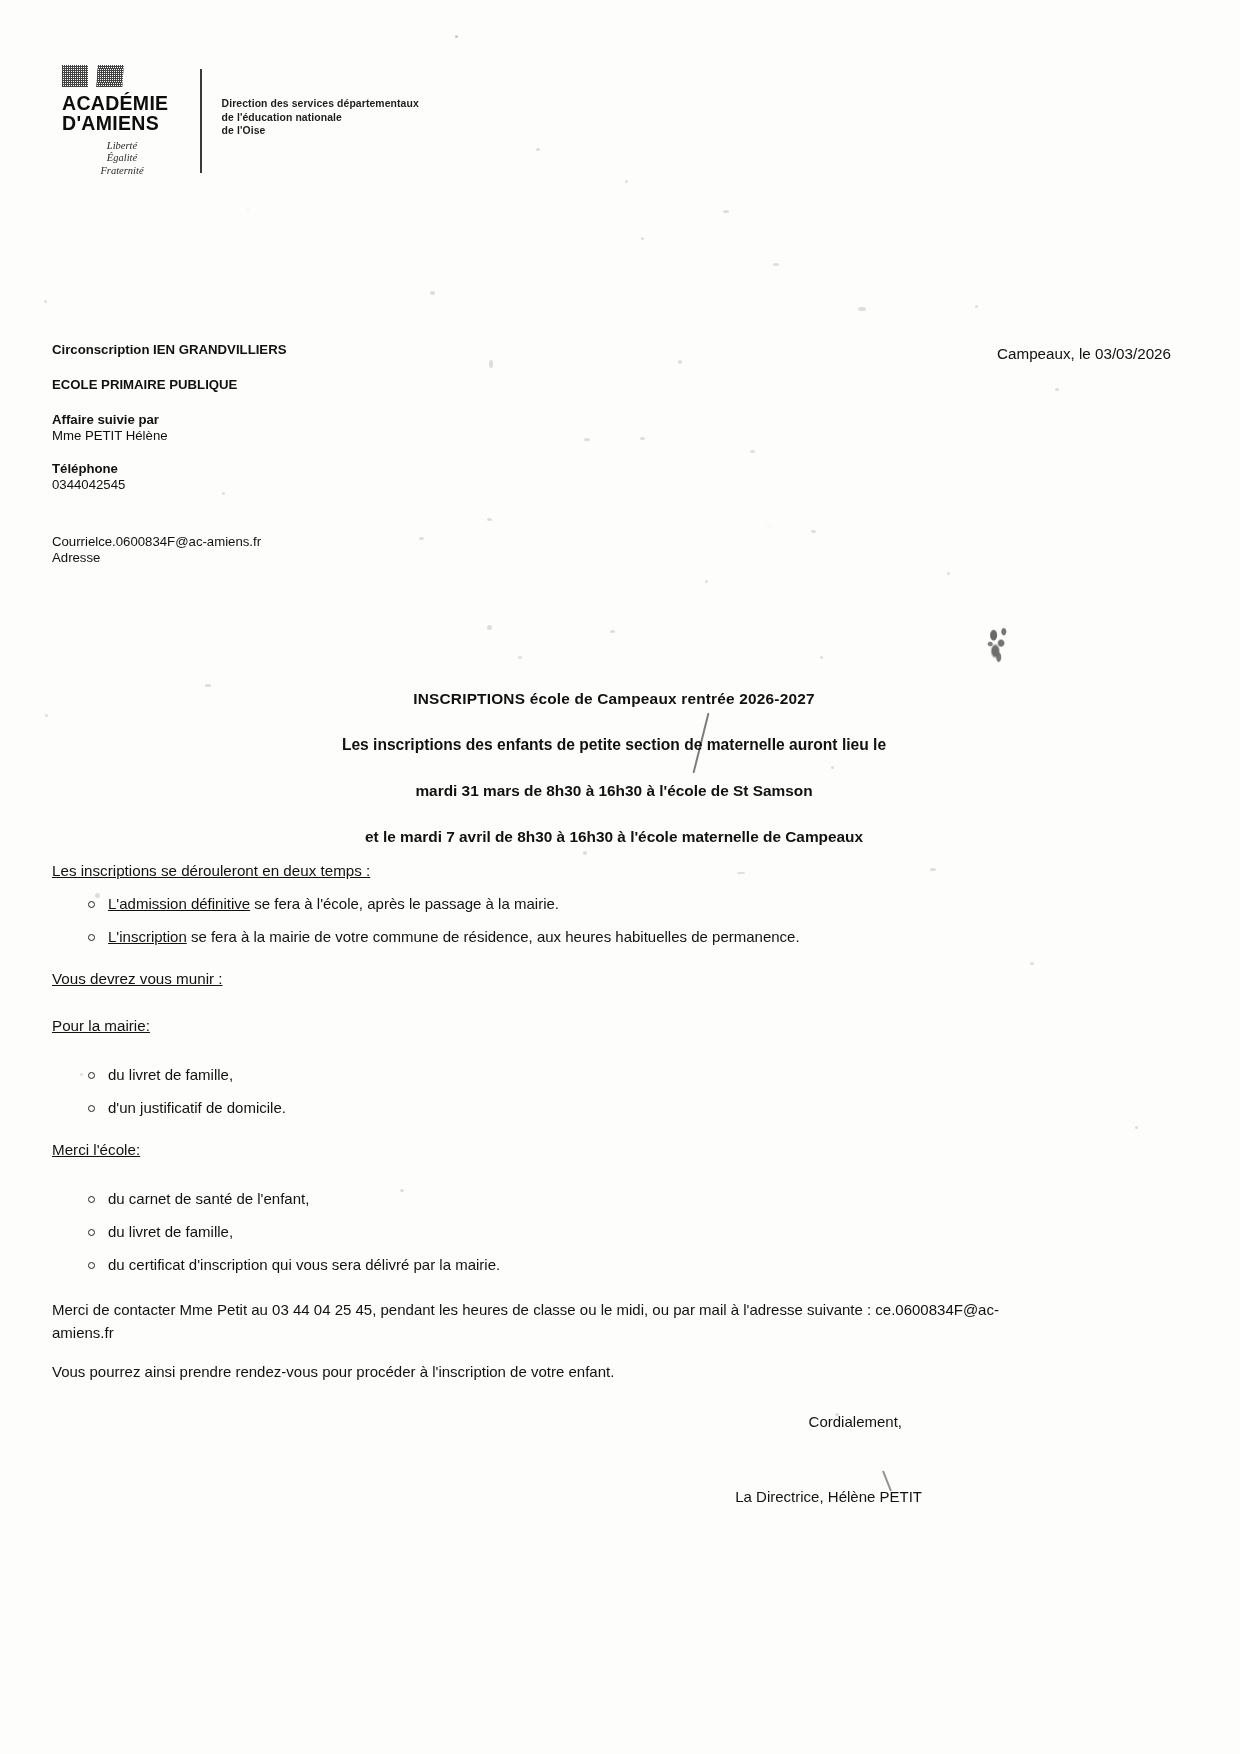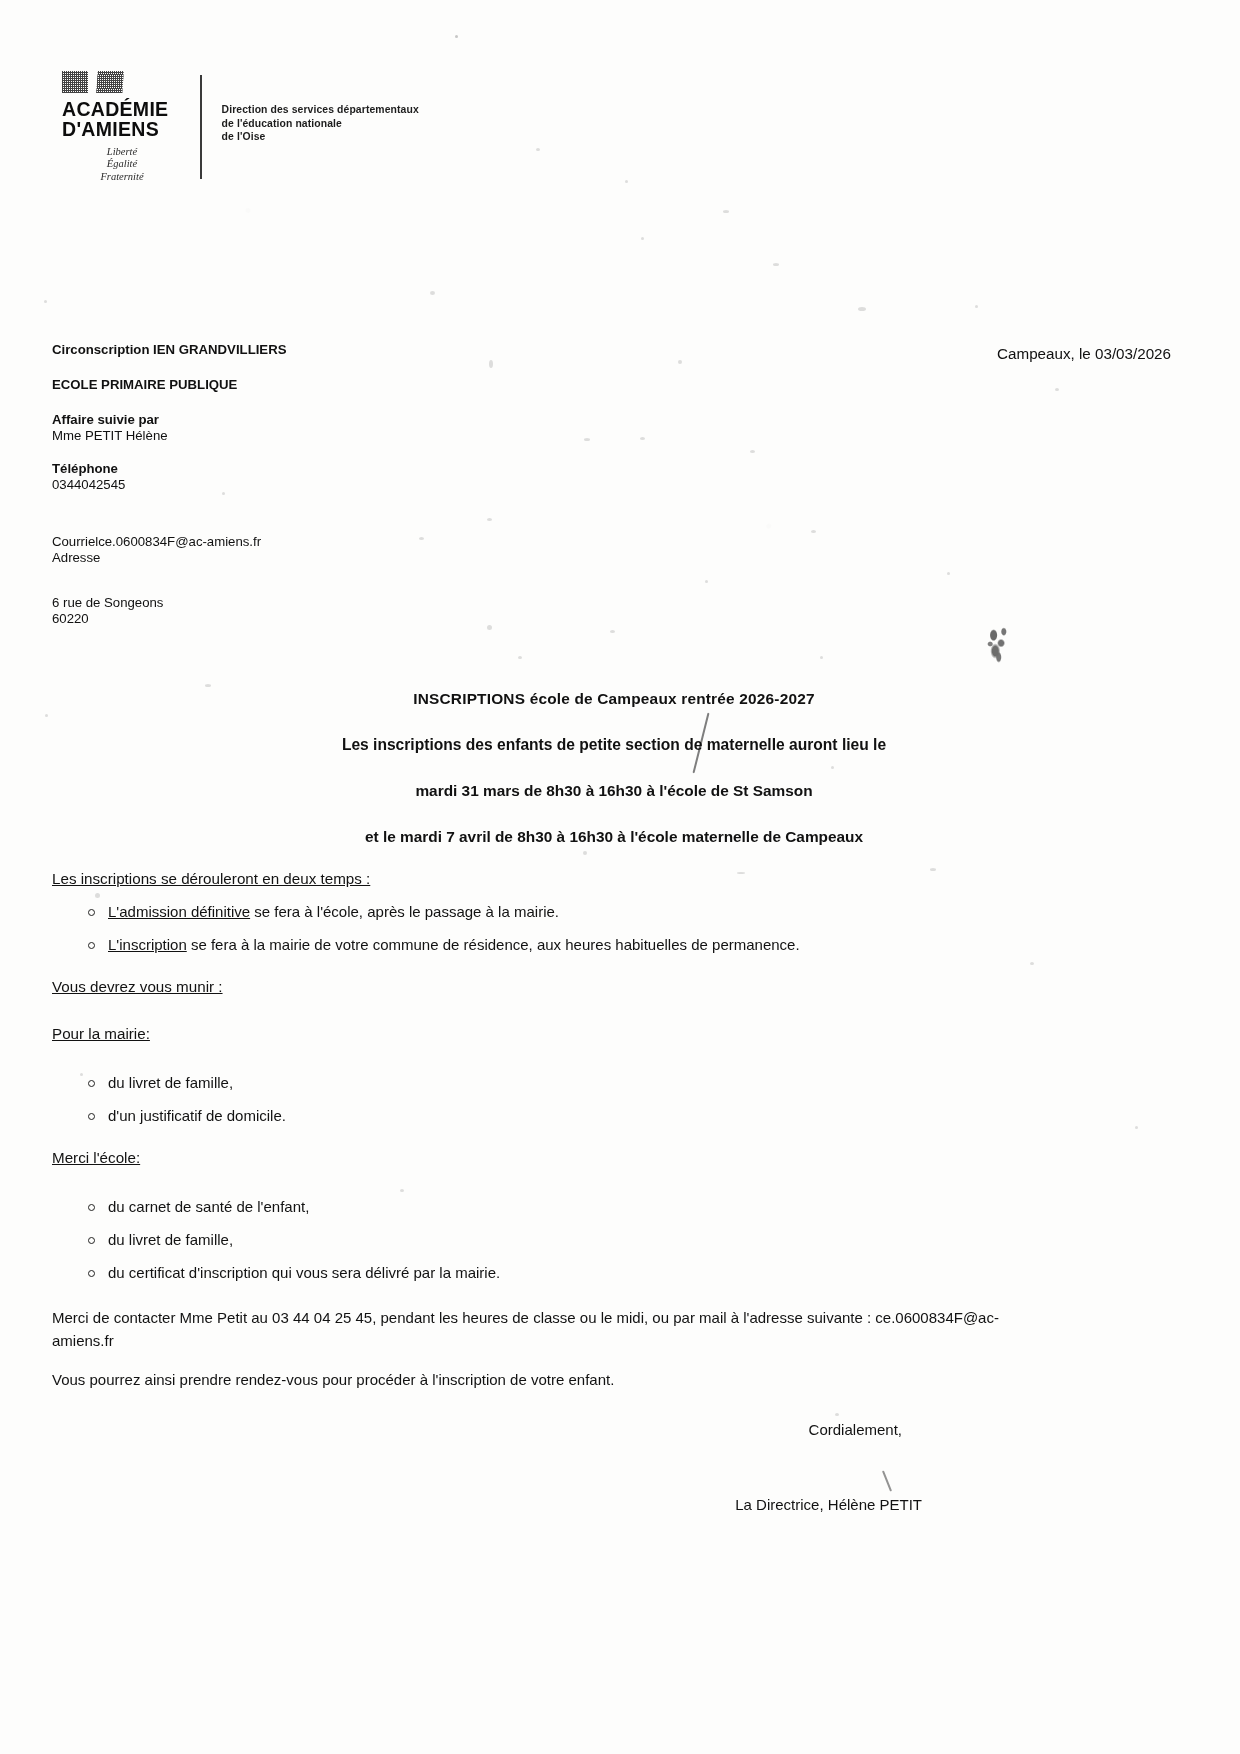--- a/index.html
+++ b/index.html
@@ -14,21 +14,21 @@
     position:absolute;inset:0;
     background:
       radial-gradient(circle at 20% 12%, rgba(0,0,0,0.012) 0 2px, transparent 3px),
       radial-gradient(circle at 62% 30%, rgba(0,0,0,0.012) 0 2px, transparent 3px),
       #fdfdfc;
   }
   .speck{position:absolute;background:#9a9a9a;border-radius:50%;opacity:.55;}
   .speck2{position:absolute;background:#b5b5b5;border-radius:50%;opacity:.45;}
 
   
-  .header{position:absolute;left:62px;top:71px;display:flex;align-items:flex-start;}
+  .header{position:absolute;left:62px;top:65px;display:flex;align-items:flex-start;}
   .brand{width:120px;}
   .marianne{display:flex;gap:9px;margin-bottom:6px;}
   .mar-block{width:26px;height:22px;
     background-image:
       repeating-linear-gradient(0deg,#2b2b2b 0 1px,transparent 1px 2px),
       repeating-linear-gradient(90deg,#2b2b2b 0 1px,transparent 1px 2px);
     opacity:.82;filter:contrast(1.2);
   }
   .mar-block.b2{transform:skewX(-4deg);}
   .acad{
@@ -66,21 +66,21 @@
     font-size:15.6px;font-weight:bold;margin-bottom:28px;color:#111;
   }
   .headline .h3{
     font-size:15.4px;font-weight:bold;margin-bottom:28px;color:#111;
   }
   .headline .h4{
     font-size:15.4px;font-weight:bold;color:#111;
   }
 
   
-  .body{position:absolute;left:52px;top:862px;width:1000px;font-size:15px;color:#121212;margin-top:8px;}
+  .body{position:absolute;left:52px;top:862px;width:1000px;font-size:15px;color:#121212;}
   .sec-head{text-decoration:underline;font-size:15.2px;margin:0 0 14px 0;}
   .para{font-size:15px;line-height:23px;margin:0 0 16px 0;}
   ul.bl{list-style:none;margin:0 0 22px 0;padding:0 0 0 36px;}
   ul.bl li{
     position:relative;font-size:15px;line-height:22px;margin-bottom:11px;padding-left:20px;
   }
   ul.bl li:before{
     content:"";position:absolute;left:0;top:8px;width:5px;height:5px;
     border:1.3px solid #222;border-radius:50%;
   }
@@ -195,24 +195,20 @@
     <div class="blk">
       <div class="ln b">Téléphone</div>
       <div class="ln">0344042545</div>
     </div>
     <div style="height:22px"></div>
     <div class="blk">
       <div class="ln">Courrielce.0600834F@ac-amiens.fr</div>
       <div class="ln">Adresse</div>
     </div>
     <div style="height:10px"></div>
-    <div class="blk">
-      <div class="ln">6 rue de Songeons</div>
-      <div class="ln">60220</div>
-    </div>
   </div>
 
   <div class="datestamp">Campeaux, le 03/03/2026</div>
 
   <div class="headline">
     <div class="h1">INSCRIPTIONS école de Campeaux rentrée 2026-2027</div>
     <div class="h2">Les inscriptions des enfants de petite section de maternelle auront lieu le</div>
     <div class="h3">mardi 31 mars de 8h30 à 16h30 à l'école de St Samson</div>
     <div class="h4">et le mardi 7 avril de 8h30 à 16h30 à l'école maternelle de Campeaux</div>
   </div>

